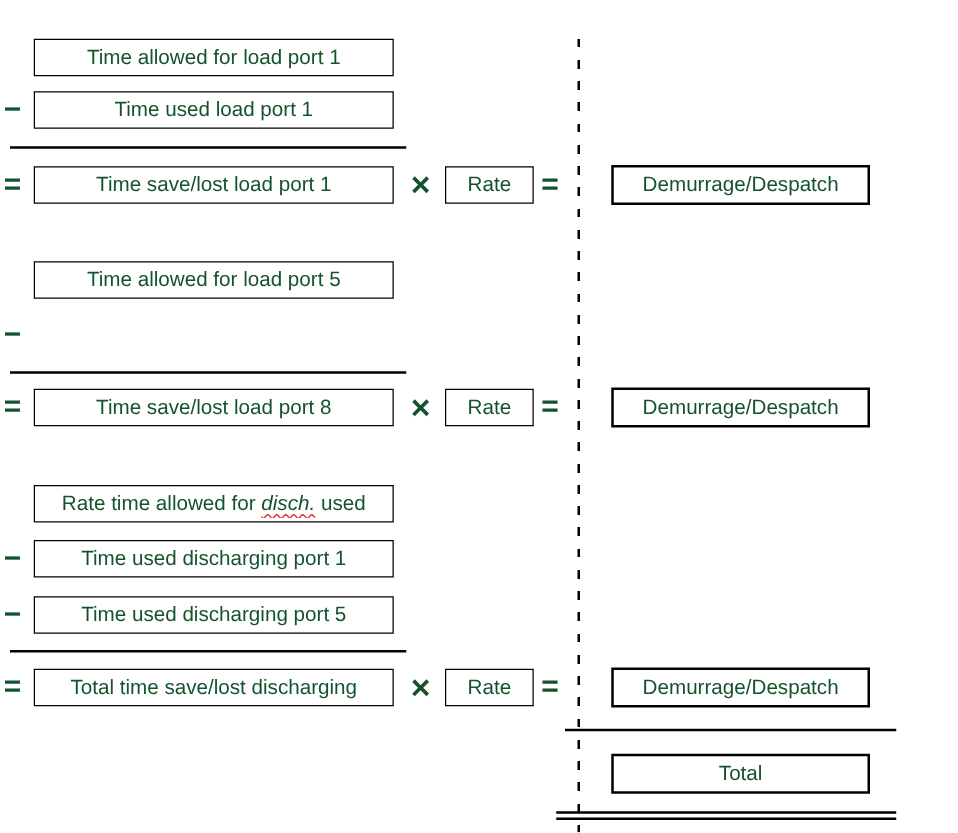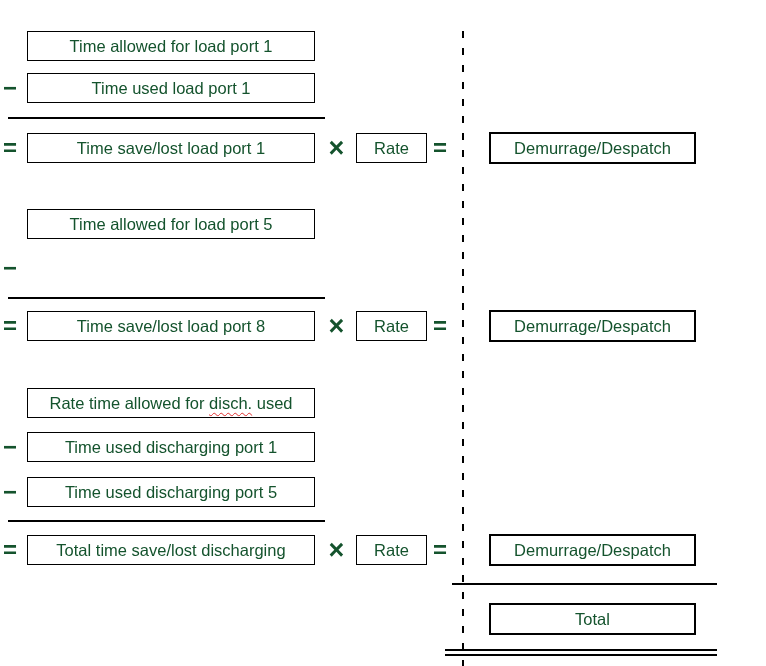--- a/index.html
+++ b/index.html
@@ -41,20 +41,21 @@
     position:absolute;
     left:462px;top:31px;width:2px;height:635px;
     background:repeating-linear-gradient(180deg,#000 0 7px,transparent 7px 17px);
   }
   .hline{
     position:absolute;height:2px;background:#000;
   }
   .squiggle{
     text-decoration:underline wavy #e03030 1px;
     text-underline-offset:3px;
+    font-style:italic;
   }
 </style>
 </head>
 <body>
 
 <div class="stage">
 
   <div class="vdash"></div>
 
   <div class="box" style="top:31px">

